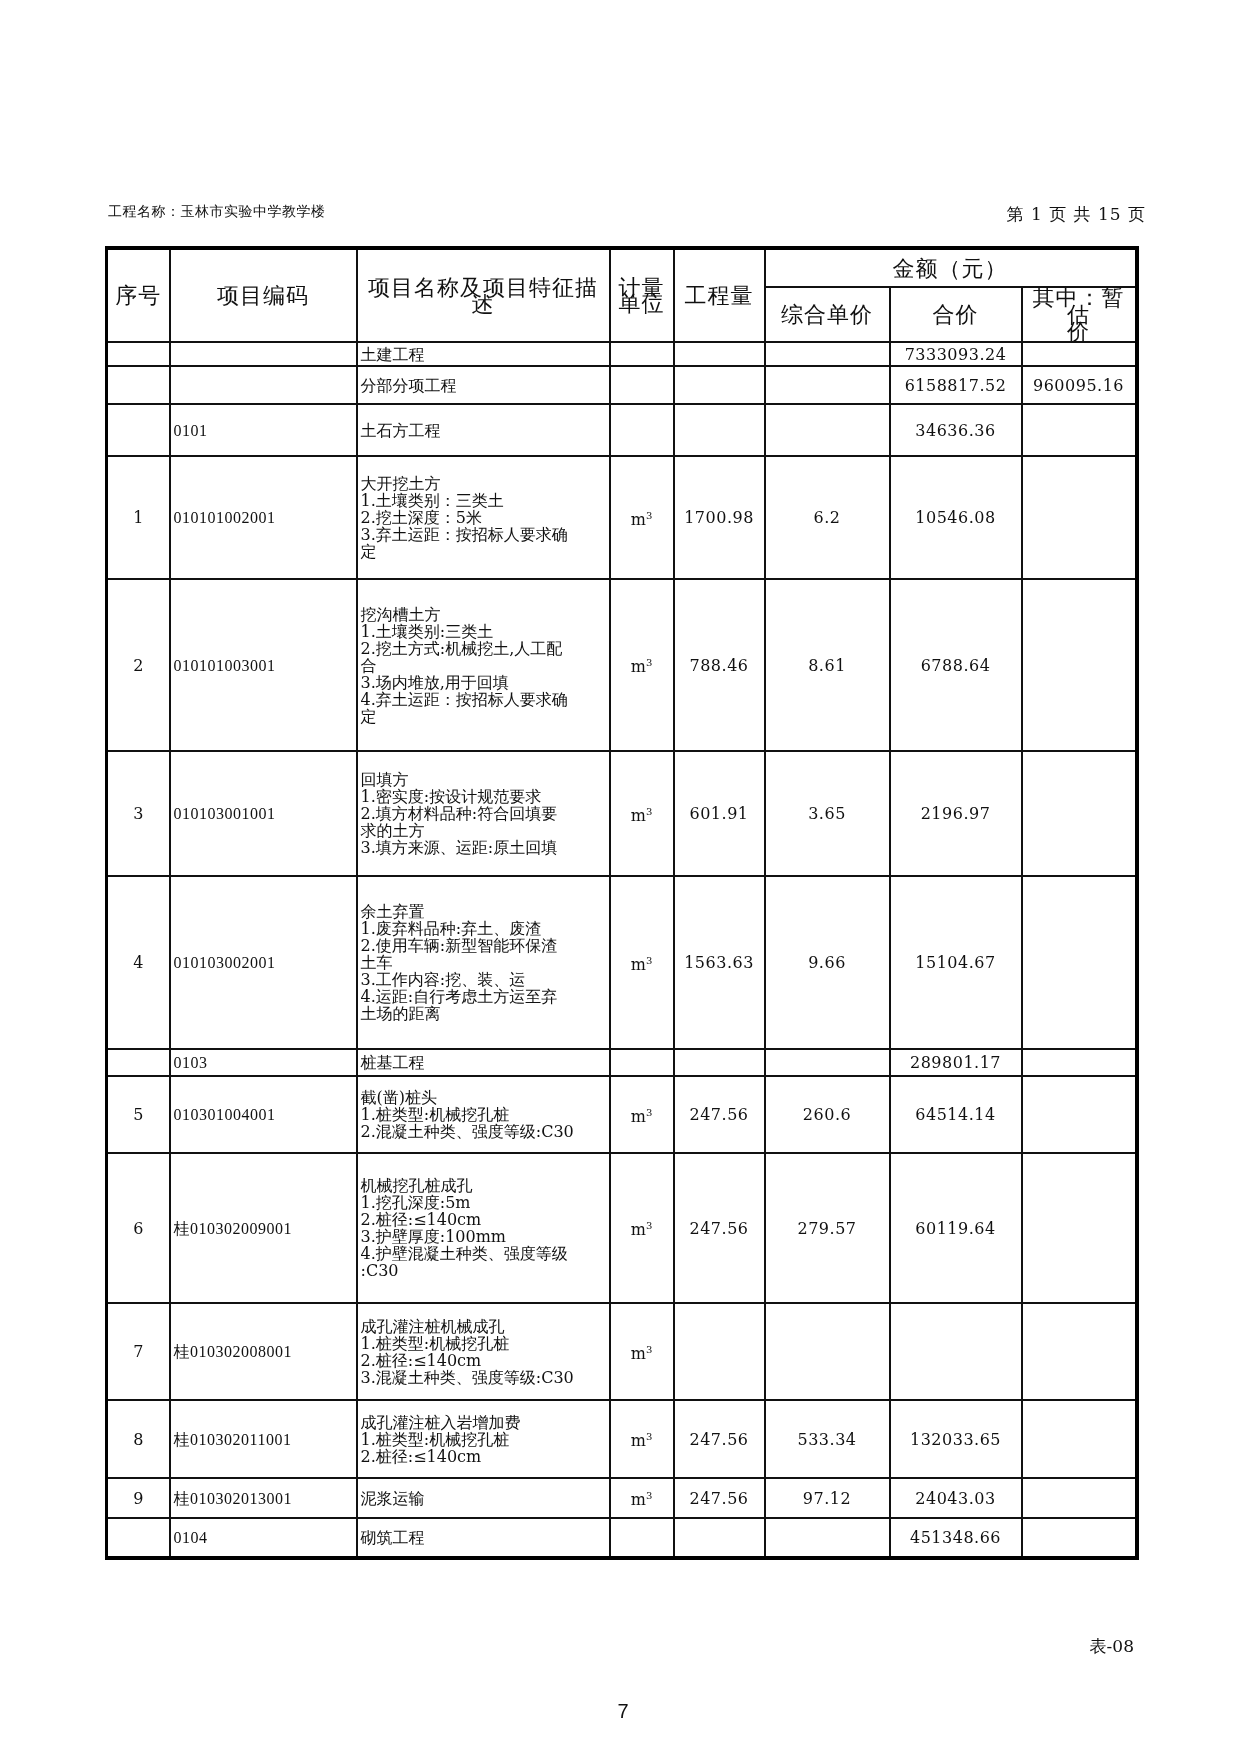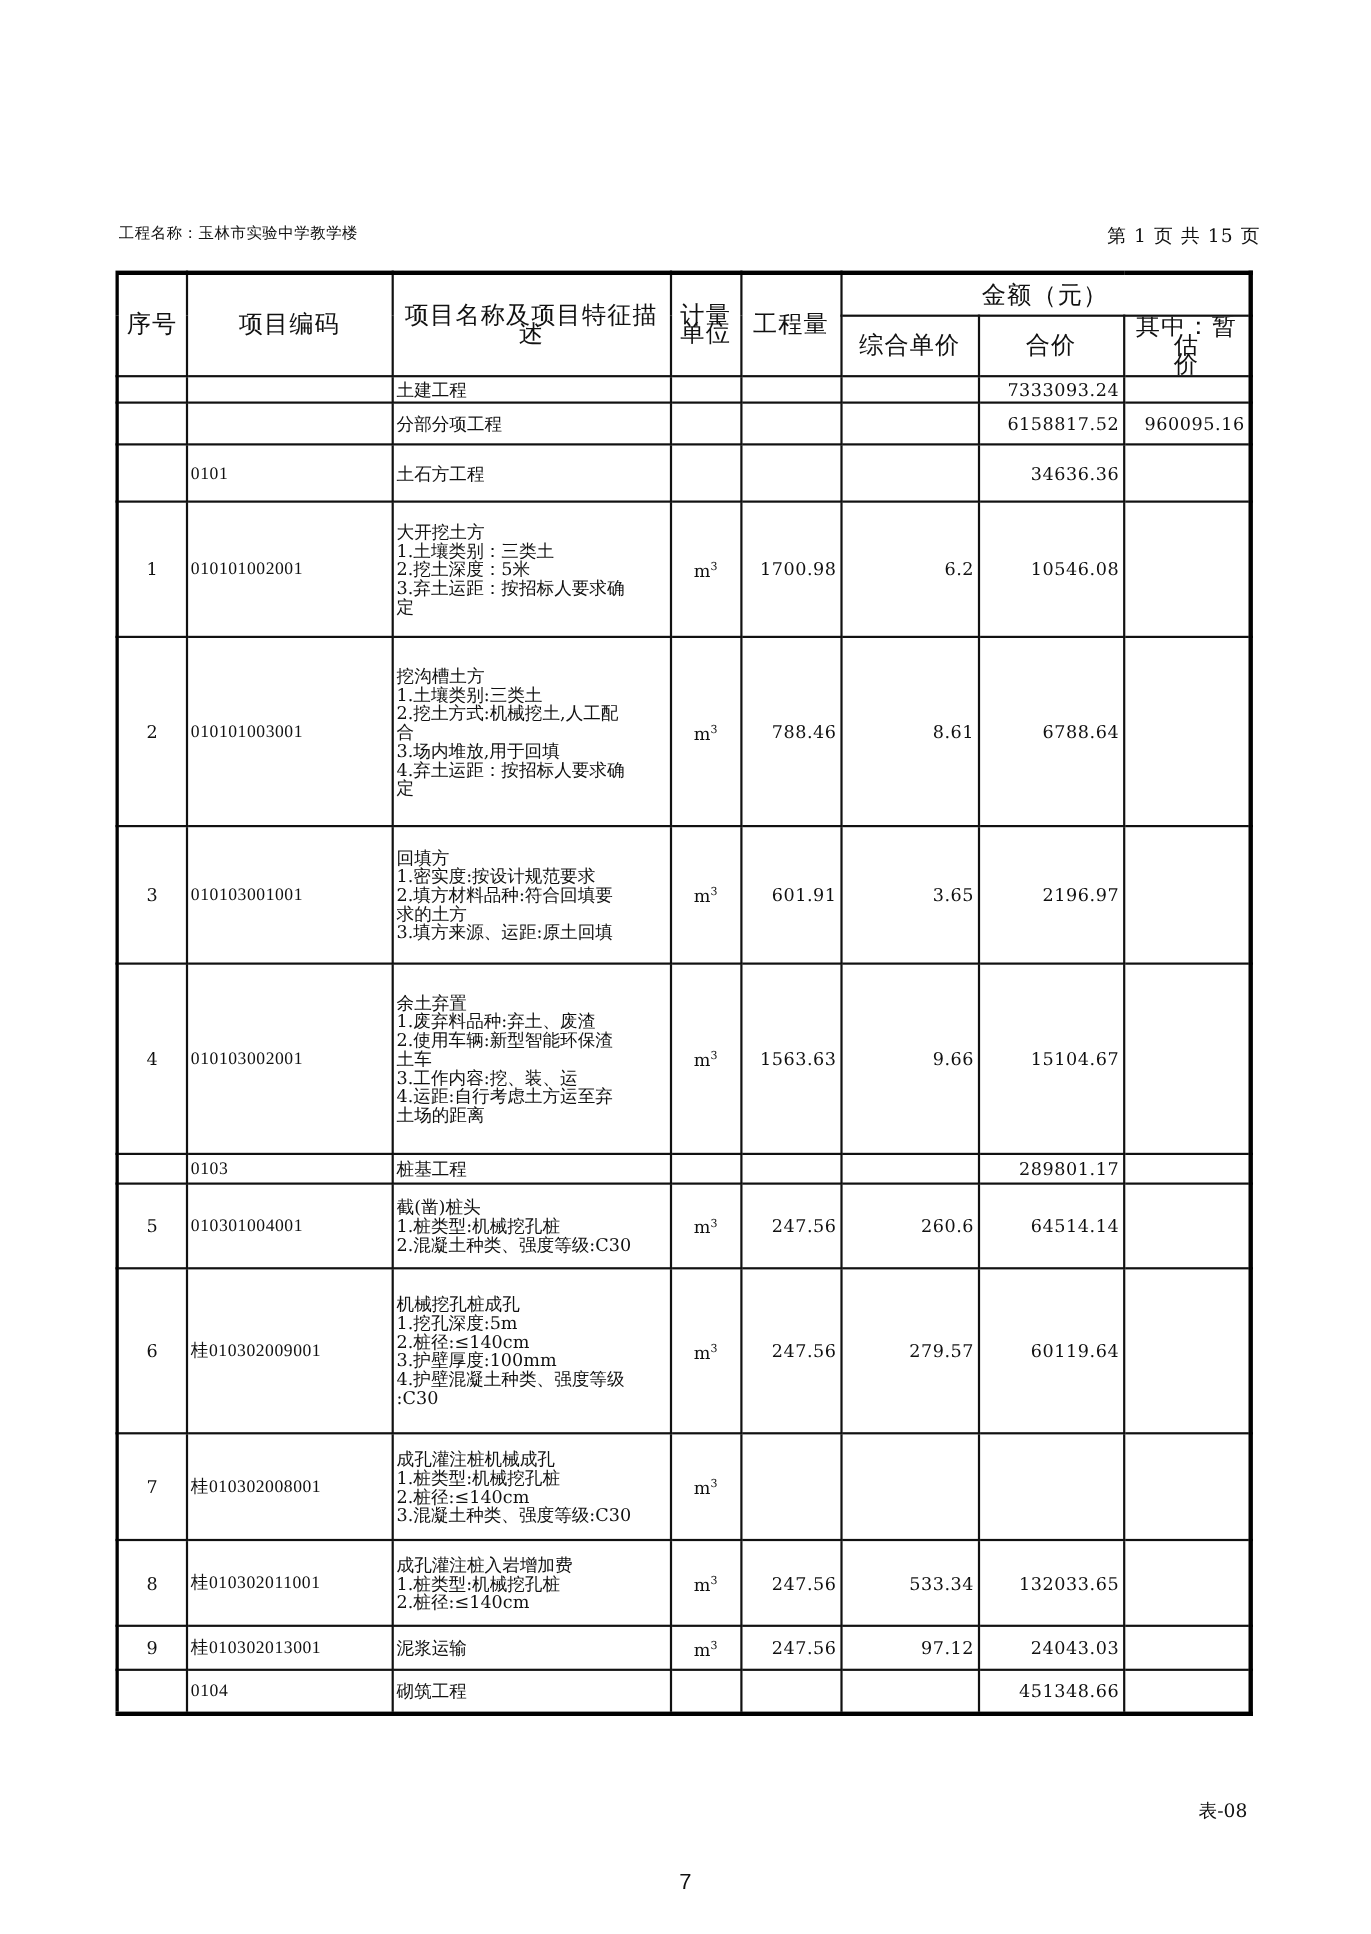--- a/index.html
+++ b/index.html
@@ -27,21 +27,21 @@
       border: 2px solid #111;
       padding: 0 3px;
       font-weight: normal;
       font-size: 16px;
       line-height: 17px;
       vertical-align: middle;
       overflow: hidden;
     }
     table.bill th { font-size: 22px; letter-spacing: 1px; text-align: center; }
     .c { text-align: center; }
-    .r { text-align: right; }
+    .r { text-align: center; }
     .desc { text-align: left; white-space: pre-line; font-size: 16px; line-height: 17px; padding-left: 2px; }
     .num { font-family: "DejaVu Serif", serif; letter-spacing: 0.5px; }
     .code { text-align: left; font-family: "Liberation Serif", serif; font-size: 17px; letter-spacing: 0.5px; }
     .unit { font-size: 16px; text-align: center; }
     .unit sup { font-size: 10px; }
     .footer-code {
       position: absolute; right: 112px; top: 1635px; font-size: 17px;
     }
     .page-num {
       position: absolute; left: 0; width: 1246px; top: 1700px; text-align: center;

